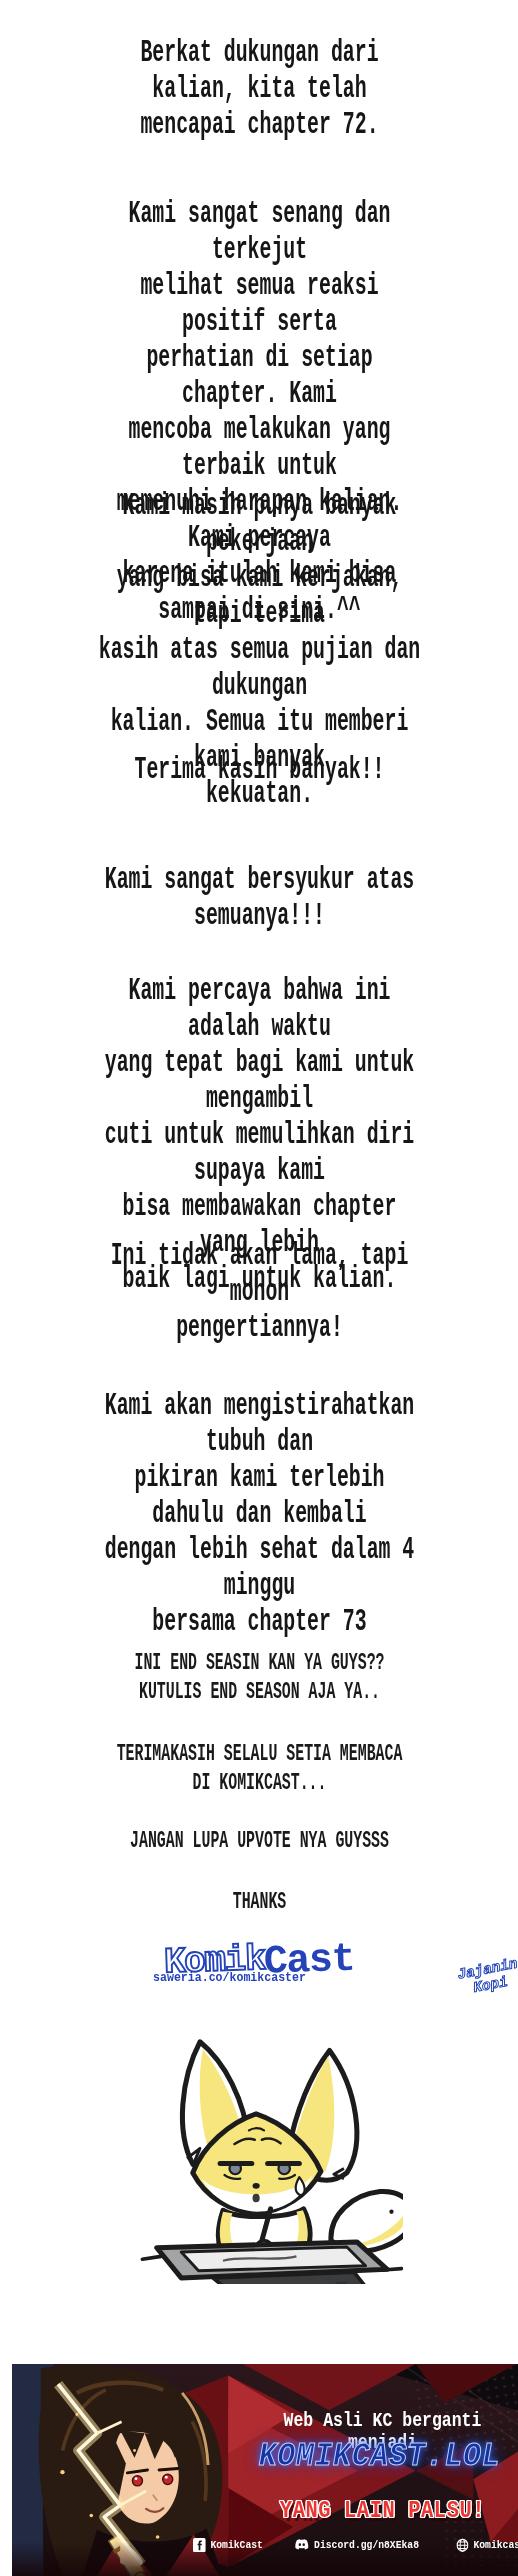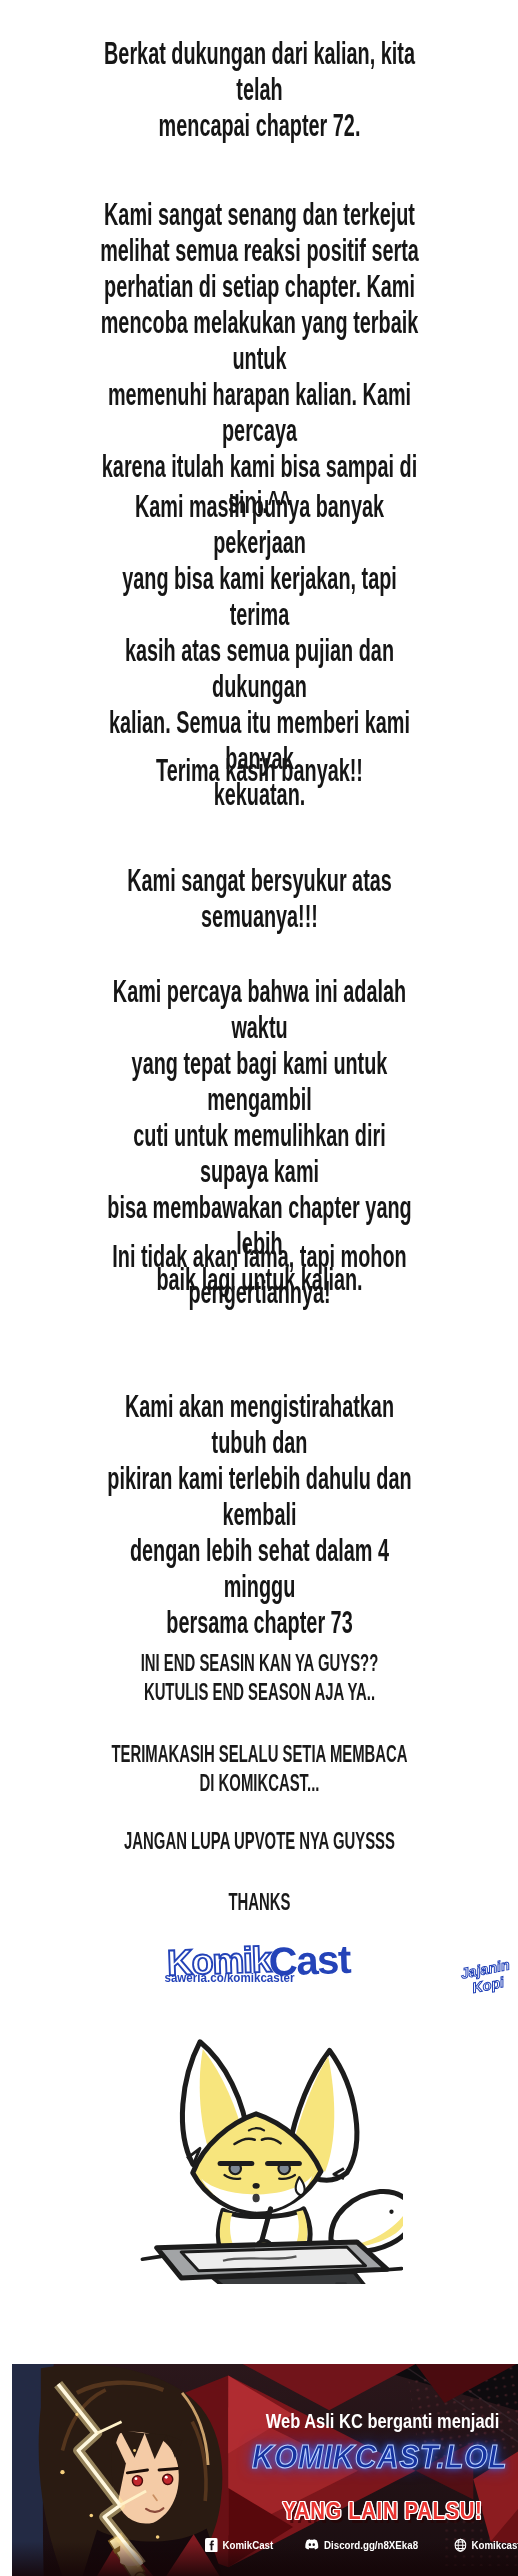--- a/index.html
+++ b/index.html
@@ -1,17 +1,17 @@
 <!DOCTYPE html>
 <html style="font-size:11.5px"><head>
 <meta charset="utf-8">
 <style>
   html,body{margin:0;padding:0;background:#ffffff;}
   .page{position:relative;width:519px;height:2576px;background:#ffffff;overflow:hidden;
-        font-family:Liberation Sans, sans-serif;color:#141414;}
+        font-family:Liberation Mono, monospace;color:#141414;}
 
   
   .msg{position:absolute;left:0;width:519px;text-align:center;white-space:pre-line;
        font-weight:bold;font-size:32px;line-height:36px;letter-spacing:0;
        transform:scaleX(.62);transform-origin:50% 0;color:#161616;}
   .note{position:absolute;left:0;width:519px;text-align:center;white-space:pre-line;
         font-weight:bold;font-size:24px;line-height:29px;
         transform:scaleX(.62);transform-origin:50% 0;color:#1a1a1a;}
 
   

